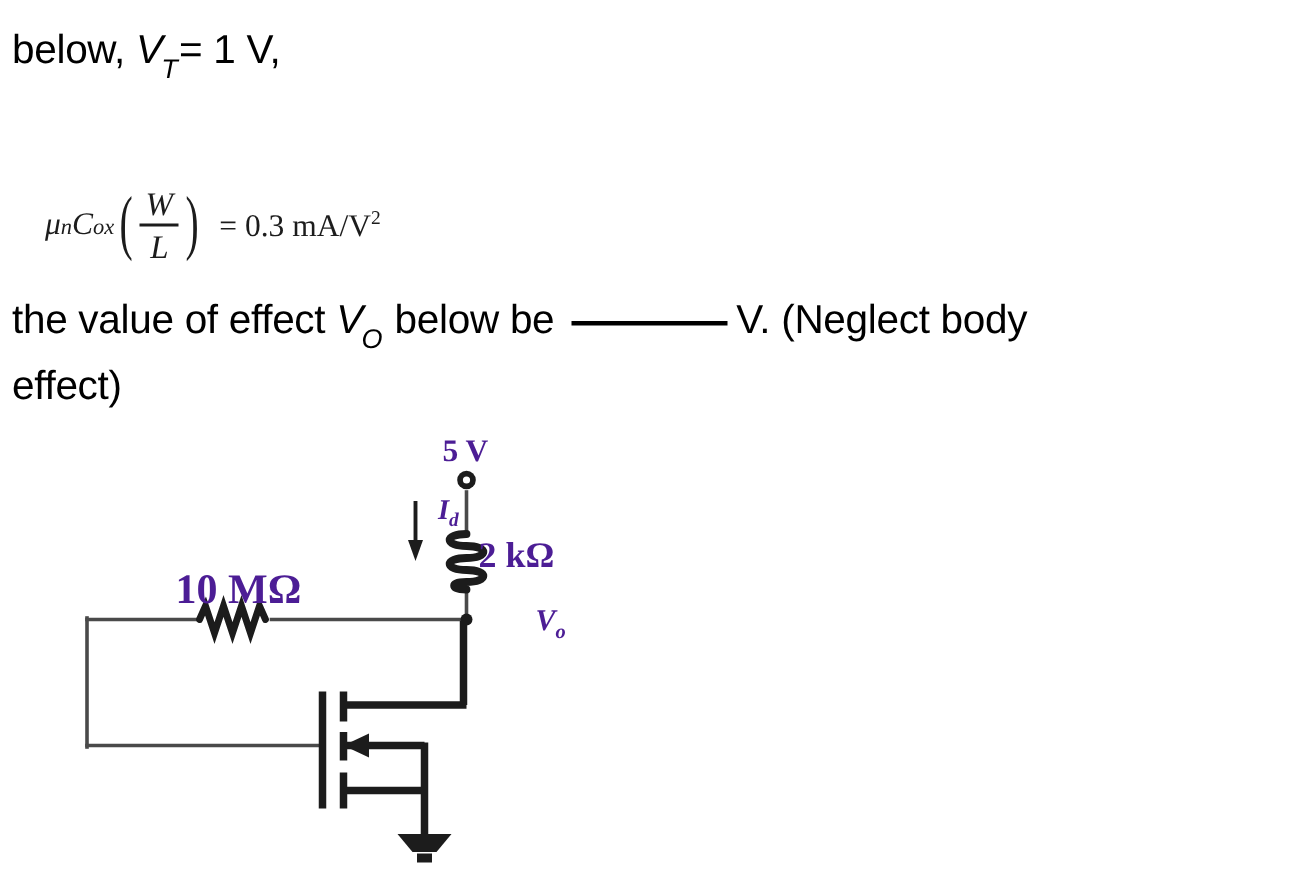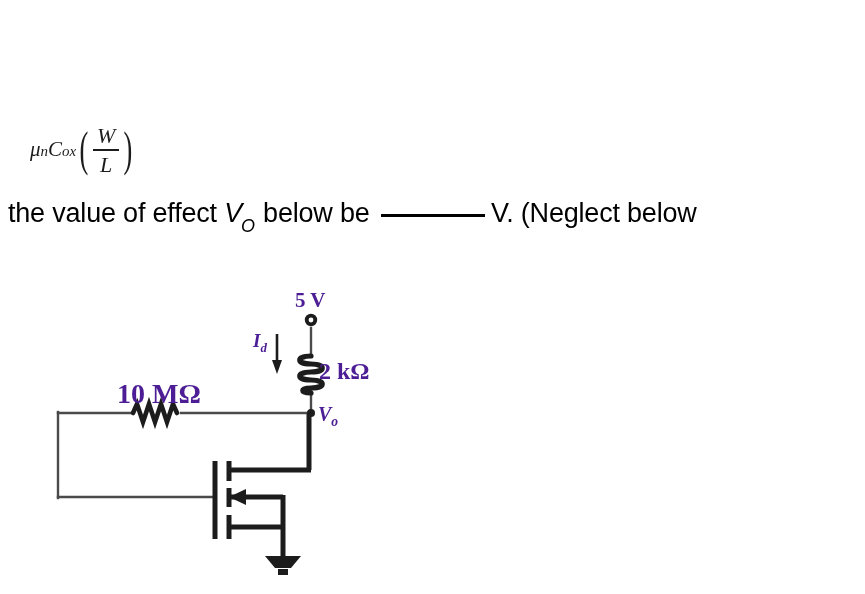--- a/index.html
+++ b/index.html
@@ -106,55 +106,58 @@
     height: 594px;
     pointer-events: none;
   }
   .clabel {
     position: absolute;
     font-family: "Liberation Serif", serif;
     font-weight: bold;
     color: #4c1d95;
     white-space: nowrap;
   }
-  .clabel.ital { font-style: italic; font-weight: bold; }
+  .clabel.ital { font-style: italic; font-weight: bold; margin-left: 39px; }
   .clabel .sb {
     font-size: 0.68em;
     vertical-align: sub;
     font-style: italic;
   }
 </style>
 </head>
 <body>
 
 <div id="question-block">
 
 
+  <div class="qline"><span>below, </span><span class="ital">V</span><span class="sub">T</span><span>= 1 V,</span></div>
 
 </div>
 
 <div id="formula-row">
   <span id="formula-lhs"><span>μ</span><span class="sm">n</span><span>C</span><span class="sm">ox</span></span>
 
   <span class="paren">(</span>
 
   <span id="wl-frac">
     <span>W</span>
     <span class="bar"></span>
     <span>L</span>
   </span>
 
   <span class="paren">)</span>
 
+  <span id="formula-rhs"><span>= 0.3 mA/V</span><sup>2</sup></span>
 </div>
 
 <div style="position:absolute; left:8px; top:196px; width:852px;">
 
-  <div class="qline"><span>the value of effect </span><span class="ital">V</span><span class="sub">O</span><span> below be </span><span class="blank-line"></span><span>V. (Neglect below</span></div>
-
+  <div class="qline"><span>the value of effect </span><span class="ital">V</span><span class="sub">O</span><span> below be </span><span class="blank-line"></span><span>V. (Neglect body</span></div>
+
+  <div class="qline">effect)</div>
 
 </div>
 
 <svg id="circuit" viewBox="0 0 865 594">
 
   <g stroke="#4a4a4a" stroke-width="2.4" fill="none" stroke-linecap="square">
 
     <line x1="311" y1="328" x2="311" y2="355"></line>
 
     <line x1="311" y1="394" x2="311" y2="413"></line>

